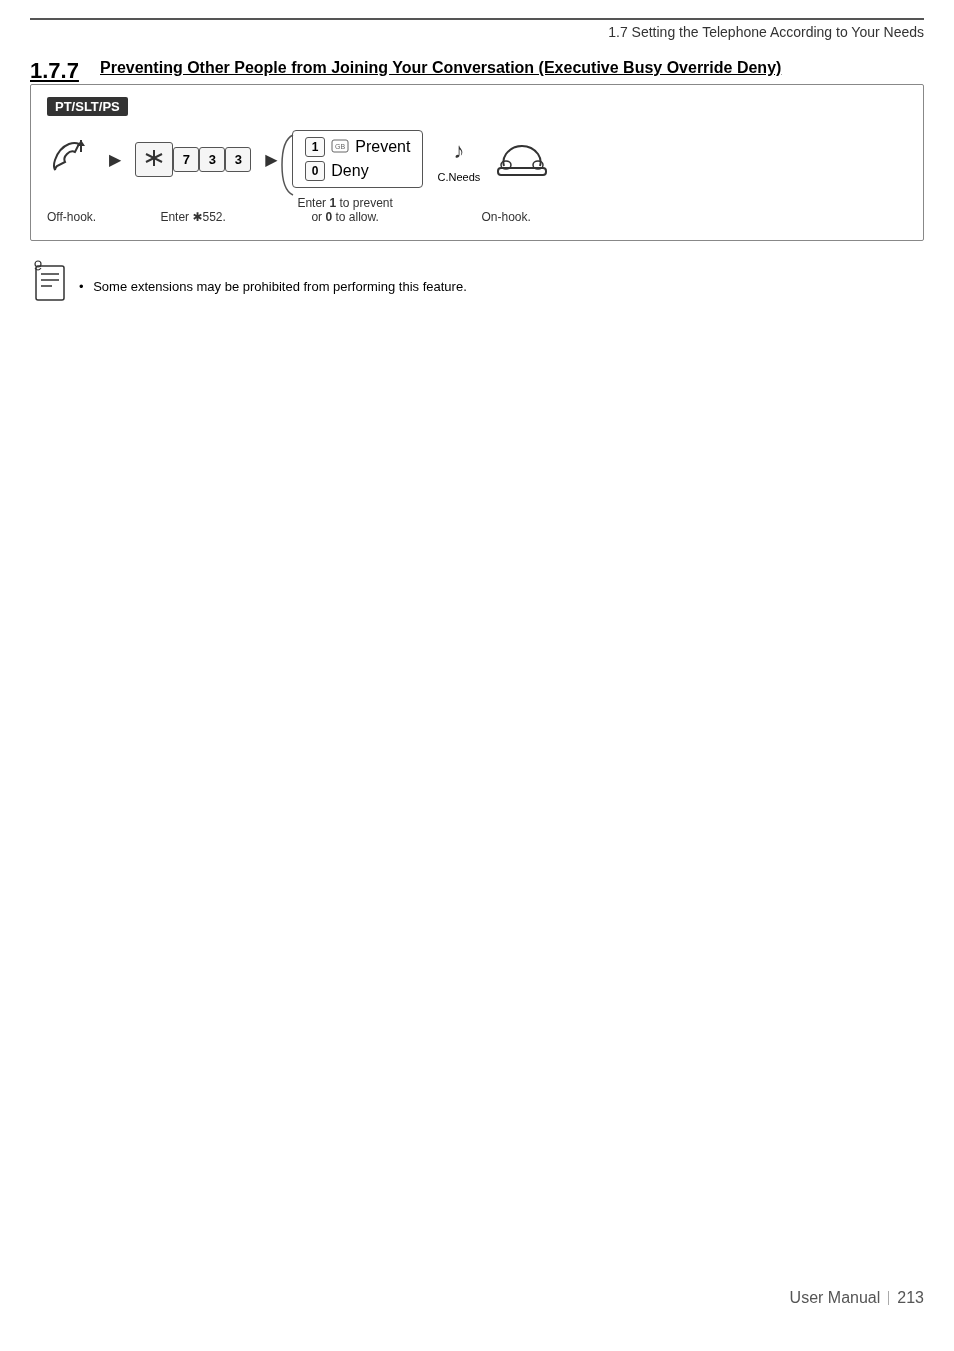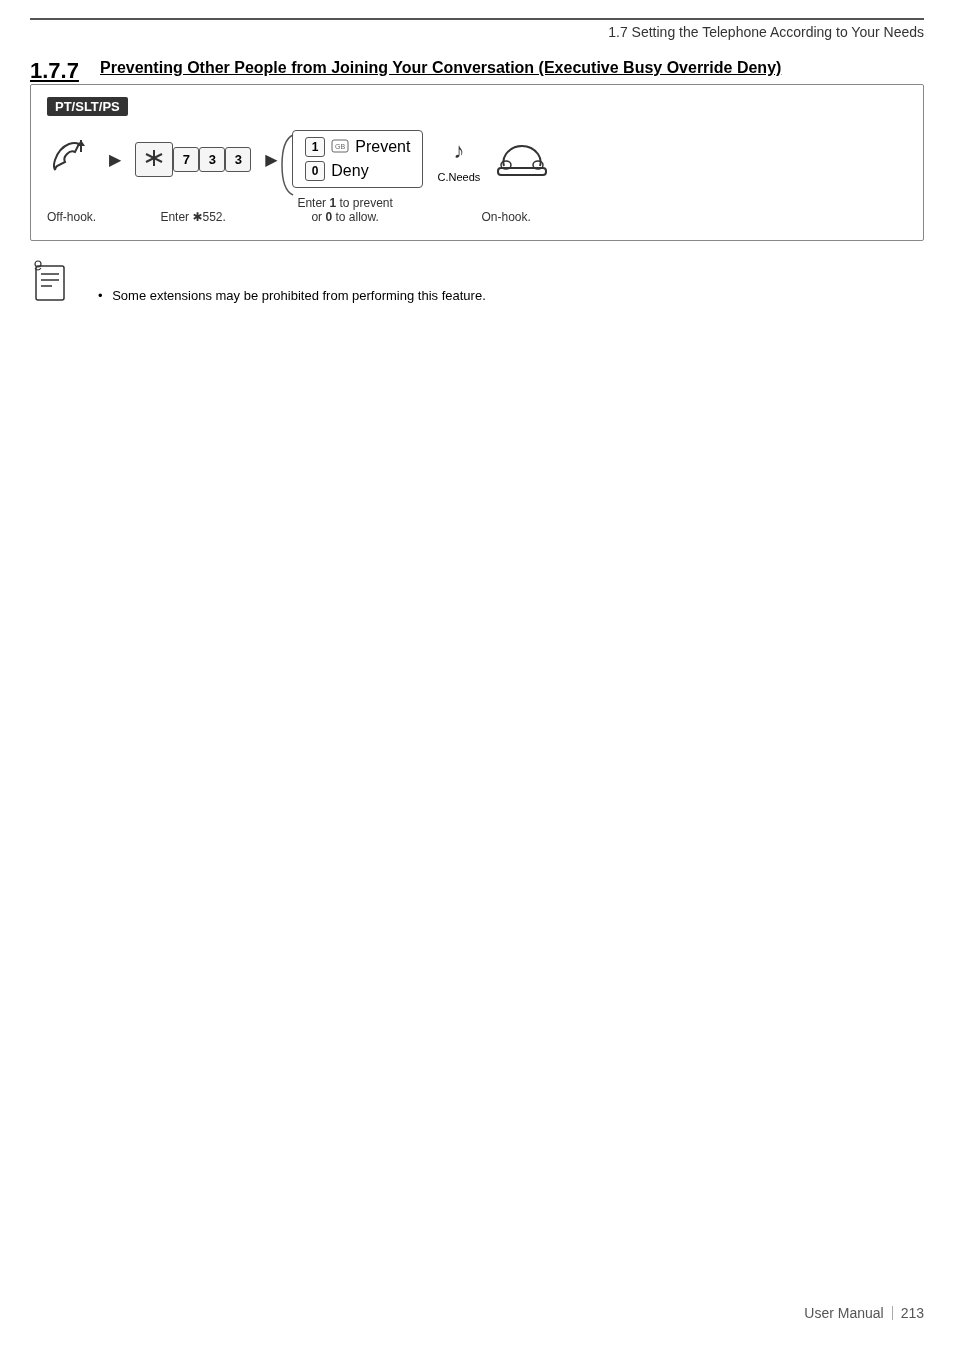--- a/index.html
+++ b/index.html
@@ -177,22 +177,22 @@
     }
 
     .label-item {
       font-size: 12px;
       color: #333;
       text-align: center;
     }
 
     .note-section {
       display: flex;
-      align-items: flex-end;
-      gap: 24px;
+      align-items: center;
+      gap: 5px;
       margin-top: 10px;
     }
 
     .note-icon {
       width: 44px;
       height: 44px;
       flex-shrink: 0;
       display: flex;
       align-items: center;
       justify-content: center;
@@ -202,23 +202,23 @@
       font-size: 13px;
       padding-top: 4px;
     }
 
     .bullet {
       margin-right: 6px;
     }
 
     .footer {
       position: absolute;
-      bottom: 30px;
+      bottom: 44px;
       right: 30px;
-      font-size: 14px;
+      font-size: 16px;
       color: #555;
       display: flex;
       align-items: center;
       gap: 8px;
     }
 
     .footer-divider {
       display: inline-block;
       width: 1px;
       height: 14px;

